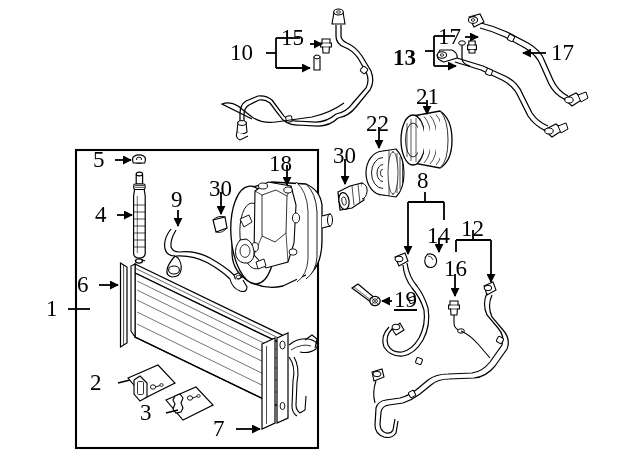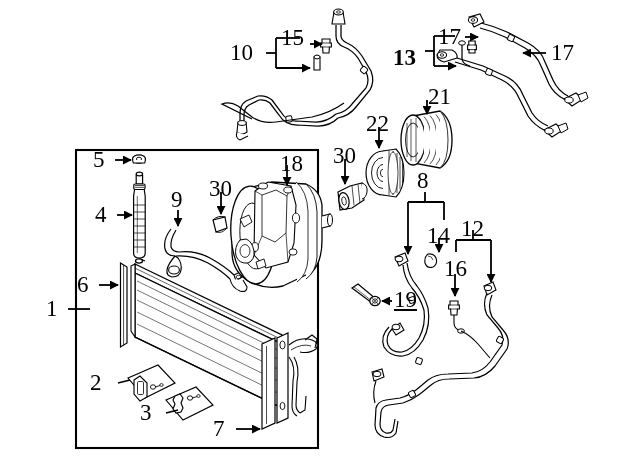--- a/index.html
+++ b/index.html
@@ -405,20 +405,20 @@
   <div class="callout" style="left:417px; top:169px;">8</div>
   <div class="callout" style="left:171px; top:188px;">9</div>
   <div class="callout" style="left:230px; top:41px;">10</div>
   <div class="callout" style="left:551px; top:41px;">17</div>
   <div class="callout" style="left:461px; top:217px;">12</div>
   <div class="callout" style="left:393px; top:46px;font-weight:bold;">13</div>
   <div class="callout" style="left:427px; top:224px;text-align:center;">14</div>
   <div class="callout" style="left:281px; top:26px;">15</div>
   <div class="callout" style="left:444px; top:257px;">16</div>
   <div class="callout" style="left:438px; top:25px;">17</div>
-  <div class="callout" style="left:280px; top:152px;">18</div>
+  <div class="callout" style="left:269px; top:152px;">18</div>
   <div class="callout" style="left:394px; top:288px;text-decoration:underline;">19</div>
   <div class="callout" style="left:209px; top:177px;">30</div>
-  <div class="callout" style="left:416px; top:85px;margin-left:12px;">21</div>
+  <div class="callout" style="left:416px; top:85px;">21</div>
   <div class="callout" style="left:366px; top:112px;">22</div>
   <div class="callout" style="left:333px; top:144px;">30</div>
 
 </div>
 
 </body></html>

